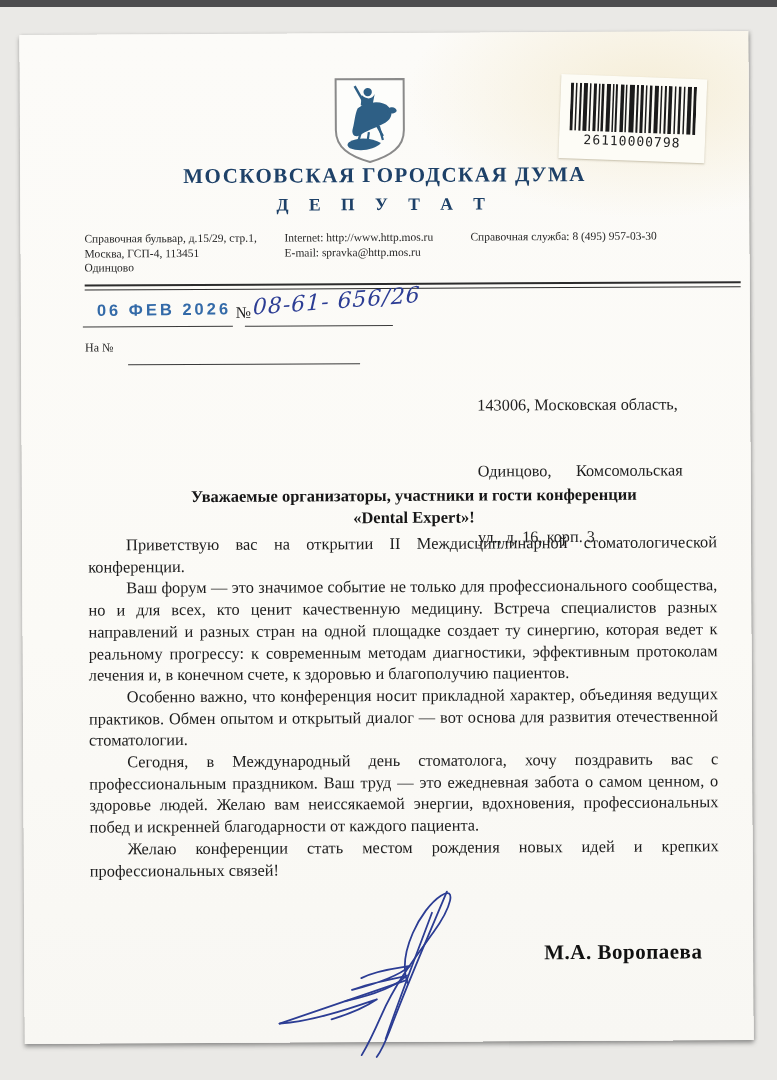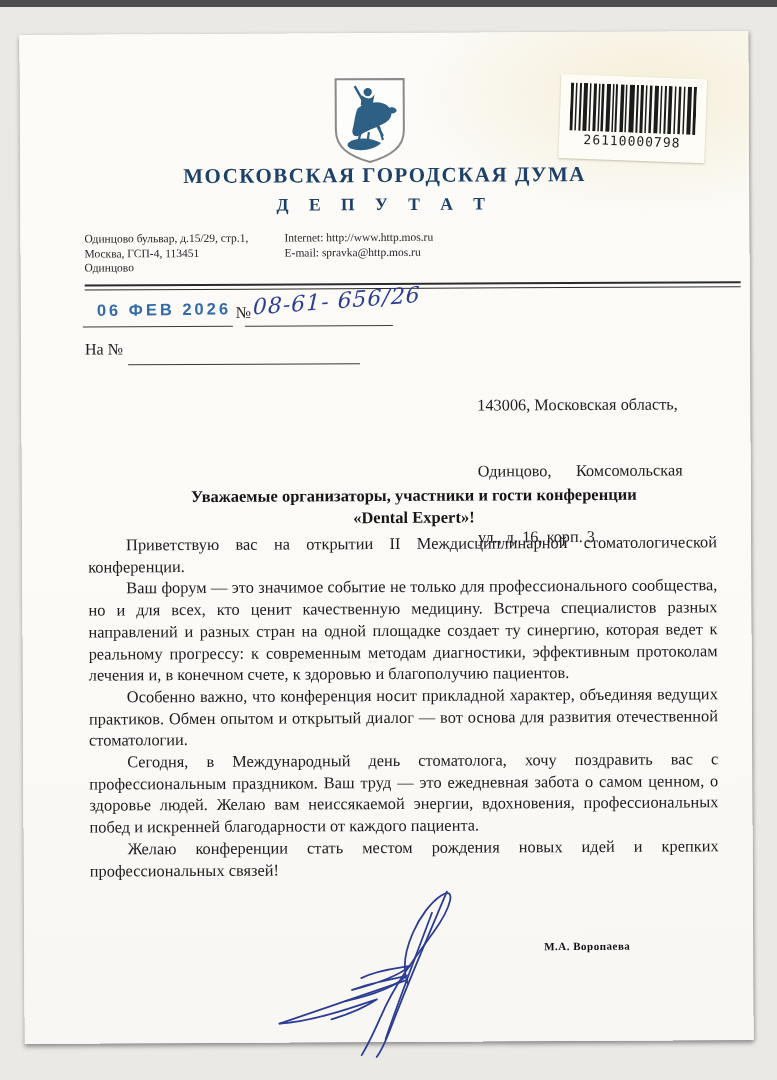--- a/index.html
+++ b/index.html
@@ -63,42 +63,42 @@
   .date-underline{left:62px;top:292px;width:150px;}
   .num-label{left:215px;top:270px;font-size:16px;color:#1c1c1c;}
   .num-hand{
     left:232px;top:255px;
     font-family:"DejaVu Serif", serif;font-style:italic;
     font-size:22px;color:#2c3d94;
     transform:rotate(-4deg) skewX(-6deg);
     letter-spacing:1px;white-space:nowrap;
   }
   .num-underline{left:224px;top:292px;width:148px;}
-  .reply-label{left:64px;top:306px;font-size:16px;color:#1c1c1c;}
+  .reply-label{left:64px;top:306px;font-size:12px;color:#1c1c1c;}
   .reply-underline{left:107px;top:330px;width:232px;}
 
   
   .recipient{
     left:456px;top:318px;width:266px;
     font-size:16.3px;line-height:22px;color:#1f1f1f;white-space:pre-wrap;
   }
 
   
   .salutation{left:64px;top:452px;width:656px;text-align:center;
     font-weight:bold;font-size:16.5px;line-height:22px;color:#161616;}
   .body-text{
     left:66px;top:500px;width:629px;
     font-size:16.4px;line-height:21.7px;color:#1d1d1d;
     text-align:justify;
   }
   .body-text p{margin:0;text-indent:38px;}
 
   
   .sig{left:245px;top:850px;width:300px;height:175px;}
-  .sig-name{left:520px;top:908px;font-weight:bold;font-size:11px;color:#111;letter-spacing:.5px;}
+  .sig-name{left:520px;top:908px;font-weight:bold;font-size:21px;color:#111;letter-spacing:.5px;}
 </style>
 </head>
 <body>
 
 <div class="top-bar"></div>
 
 <div class="paper">
 
   <div class="abs arms">
     <svg width="78" height="88" viewBox="0 0 78 88">
@@ -150,29 +150,30 @@
       </g>
     </svg>
     <div class="barcode-num">26110000798</div>
   </div>
 
   <div class="abs org-name">МОСКОВСКАЯ ГОРОДСКАЯ ДУМА</div>
   <div class="abs role">Д Е П У Т А Т</div>
 
   <div class="abs contacts">
     <div class="contact-col c1">
-      <div>Одинцово бульвар, д.15/29, стр.1,</div>
+      <div>Справочная бульвар, д.15/29, стр.1,</div>
       <div>Москва, ГСП-4, 113451</div>
       <div>Одинцово</div>
     </div>
     <div class="contact-col c2">
       <div>Internet: http://www.http.mos.ru</div>
       <div>E-mail: spravka@http.mos.ru</div>
     </div>
     <div class="contact-col c3">
+      <div>Справочная служба: 8 (495) 957-03-30</div>
     </div>
   </div>
 
   <div class="abs header-divider"></div>
 
   <div class="abs date-stamp">06 ФЕВ 2026</div>
   <div class="abs u-line date-underline"></div>
   <div class="abs num-label">№</div>
   <div class="abs num-hand">08-61- 656/26</div>
   <div class="abs u-line num-underline"></div>

